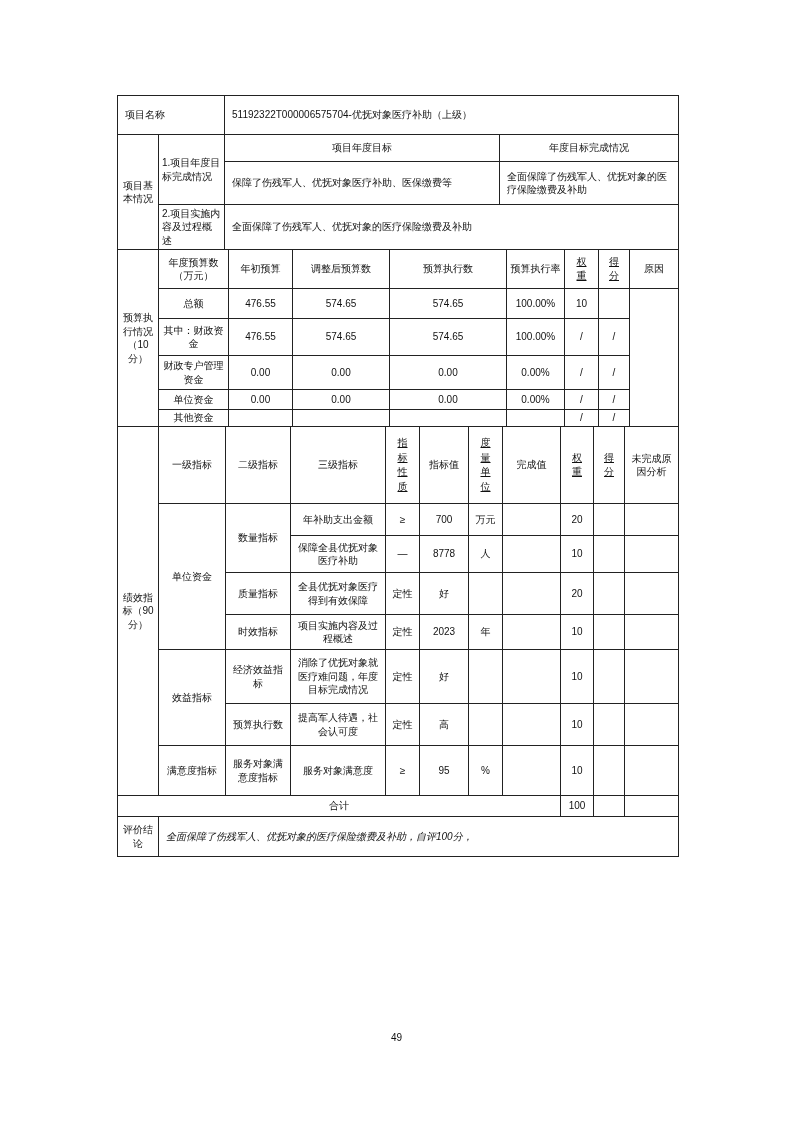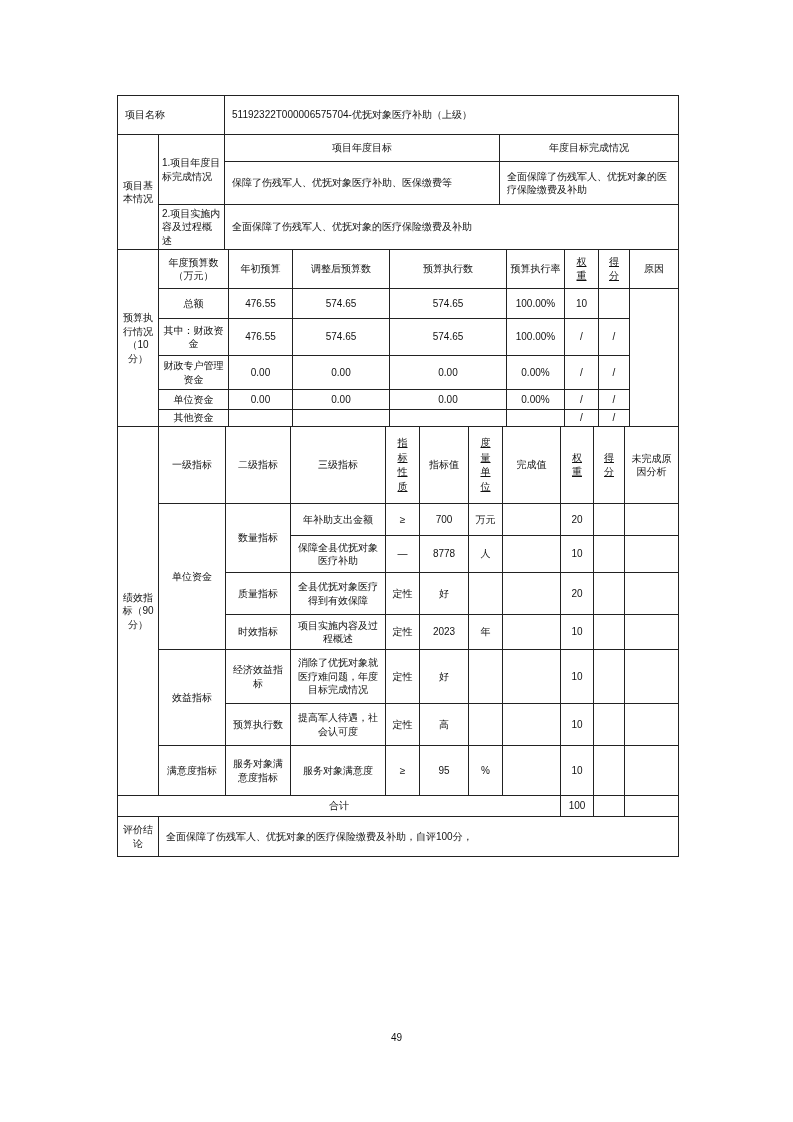--- a/index.html
+++ b/index.html
@@ -16,21 +16,21 @@
     border:1px solid #222;
     font-size:10px; font-weight:normal;
     text-align:center; vertical-align:middle;
     padding:1px 3px; line-height:1.35;
     word-break:break-all; overflow:hidden;
   }
   .title-cell { font-size:17px; font-weight:bold; letter-spacing:1px; }
   .left { text-align:left; padding-left:7px;margin-left:36px; }
   .seclabel { padding:1px 2px; }
   .vstack { display:inline-block; width:1.15em; word-break:break-all; line-height:1.45; text-align:center;text-decoration:underline; }
-  .italic { }
+  .italic { font-style:italic; }
   .pageno { position:absolute; left:0; top:1032px; width:793px; text-align:center; font-size:10px; color:#111; }
 </style>
 </head>
 <body>
 
 <div class="sheet">
   <div class="doc">
 
 
     <table>

